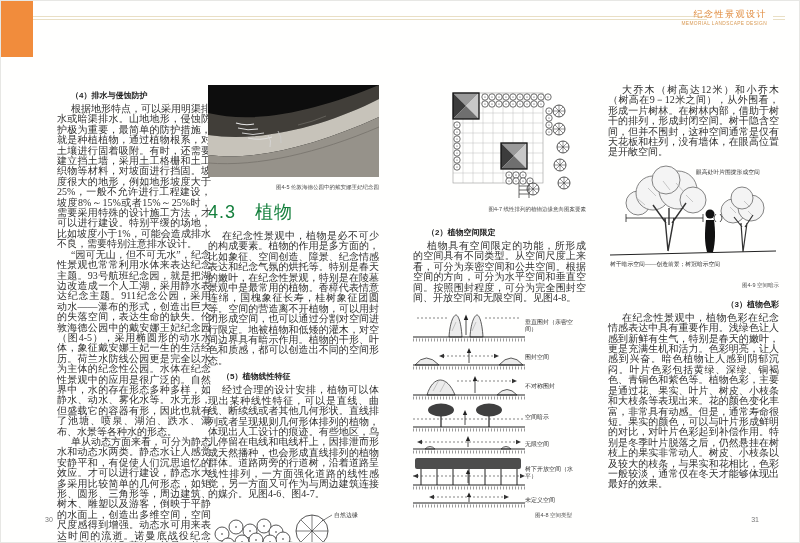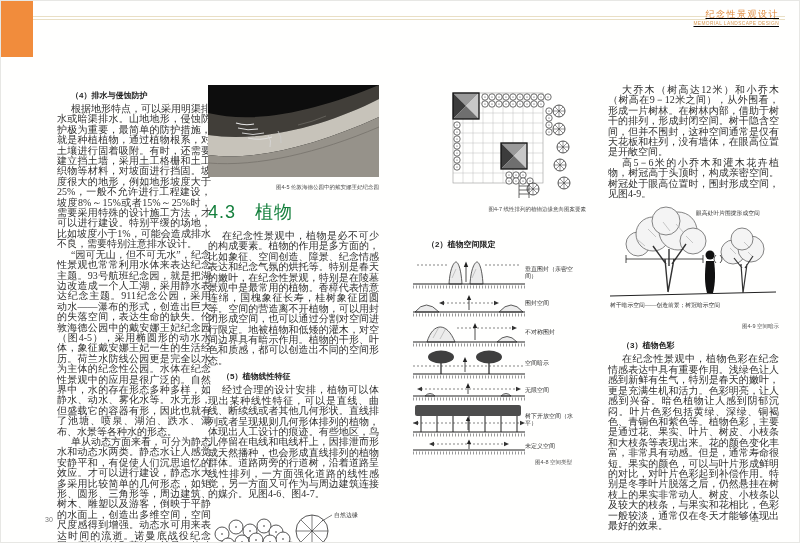--- a/index.html
+++ b/index.html
@@ -1,21 +1,21 @@
 <!DOCTYPE html>
 <html><head>
 <meta charset="utf-8">
 <style>
   html,body{margin:0;padding:0;background:#fff;}
   .sheet{position:relative;width:800px;height:543px;background:#fffffe;border:1px solid #e7e7e4;box-sizing:border-box;overflow:hidden;font-family:"Liberation Sans",sans-serif;}
   
   .corner-block{position:absolute;left:0;top:0;width:32px;height:56px;background:#f18c3c;}
   .head-rule{position:absolute;left:32px;right:92px;top:15px;height:2px;border-top:1px solid #e9dfc4;border-bottom:1px solid #e9dfc4;}
   .head-rule-stub{position:absolute;right:14px;width:12px;top:15px;height:2px;border-top:1px solid #e9dfc4;border-bottom:1px solid #e9dfc4;}
-  .head-title{position:absolute;top:8px;right:20px;text-align:right;text-decoration:underline;}
+  .head-title{position:absolute;top:8px;right:32px;text-align:right;}
   .t-cn{font-size:9px;color:#e08a3c;letter-spacing:1.5px;line-height:11px;}
   .t-en{font-size:4.8px;color:#d89a55;letter-spacing:0.4px;line-height:7px;}
   
   .col{position:absolute;top:84px;}
   #col1{left:56px;width:154px;}
   #col2{left:207px;width:171px;}
   #col3{left:412px;width:173px;}
   #col4{left:607px;width:171px;}
   p.body{font-family:"Liberation Serif",serif;font-size:10px;line-height:10.4px;color:#2e2e2e;text-align:justify;text-indent:14px;margin:0;}
   h2.section{font-size:18px;color:#15803d;margin:9px 0 7px 0;font-weight:normal;letter-spacing:1px;}
@@ -198,21 +198,22 @@
           <use href="#f47t" x="147" y="80"></use>
             <use href="#f47t" x="151" y="98"></use>
             <use href="#f47t" x="120" y="104"></use>
         </g>
         <g stroke="#444" stroke-width="0.8">
           <path d="M106,98V113M116,98V113M106,101H116M106,105H116M106,109H116"></path>
         </g>
       </svg>
       <figcaption class="cap-r">图4-7 线性排列的植物边缘意向图案要素</figcaption>
     </figure>
-    <h4 class="subhead" style="margin-top:26px;">（2）植物空间限定</h4>
+    <h4 class="subhead" style="margin-top:14px;">（2）植物空间限定</h4>
+    <p class="body">植物具有空间限定的功能，所形成的空间具有不同类型。从空间尺度上来看，可分为亲密空间和公共空间。根据空间的方向，可分为水平空间和垂直空间。按照围封程度，可分为完全围封空间、开放空间和无限空间。见图4-8。</p>
 
     <figure style="margin-top:6px;">
       <div class="f48row">
         <svg width="112" height="34" viewBox="0 0 112 34">
           <path d="M36,28 C37,12 41,6 43,6 C45,6 48,12 49,28 Z" fill="#ececec" stroke="#333" stroke-width="0.8"></path>
           <path d="M57,28 C58,12 62,6 64,6 C66,6 69,12 70,28 Z" fill="#ececec" stroke="#333" stroke-width="0.8"></path>
           <path d="M39,22l4,-9M59,22l4,-9" stroke="#999" stroke-width="0.5"></path>
           <line x1="4" y1="9" x2="34" y2="9" stroke="#333" stroke-width="0.6" stroke-dasharray="2 2"></line>
           <line x1="72" y1="9" x2="108" y2="9" stroke="#333" stroke-width="0.6" stroke-dasharray="2 2"></line>
           <line x1="53" y1="26" x2="53" y2="10" stroke="#222" stroke-width="0.8"></line>
@@ -305,21 +306,20 @@
           <line x1="0" y1="15" x2="112" y2="15" stroke="#999" stroke-width="3" stroke-dasharray="1 2"></line>
         </svg>
         <div class="f48label">未定义空间</div>
       </div>
       <figcaption class="cap-r" style="padding-right:14px;">图4-8 空间类型</figcaption>
     </figure>
   </div>
 
   <div class="col" id="col4">
     <p class="body">大乔木（树高达12米）和小乔木（树高在9－12米之间），从外围看，形成一片树林。在树林内部，借助于树干的排列，形成封闭空间。树干隐含空间，但并不围封，这种空间通常是仅有天花板和柱列，没有墙体，在眼高位置是开敞空间。</p>
-    <p class="body">高5－6米的小乔木和灌木花卉植物，树冠高于头顶时，构成亲密空间。树冠处于眼高位置时，围封形成空间，见图4-9。</p>
     <figure style="margin-top:5px;">
       <svg width="171" height="112" viewBox="0 0 171 112">
         <line x1="2" y1="92" x2="168" y2="88" stroke="#222" stroke-width="1"></line>
 
         <g fill="#f4f4f4" stroke="#666" stroke-width="0.8">
           <circle cx="30" cy="40" r="12"></circle>
             <circle cx="45" cy="30" r="17"></circle>
             <circle cx="70" cy="27" r="19"></circle>
           <circle cx="58" cy="17" r="14"></circle>
             <circle cx="85" cy="37" r="13"></circle>
@@ -349,19 +349,19 @@
 
         <g fill="#111">
           <circle cx="102" cy="51" r="4.5"></circle>
           <path d="M98,57 C96.5,70 96.5,80 99,89 L105,89 C107.5,79 107.5,68 106,57 Z"></path>
         </g>
         <text x="88" y="11" font-size="5.8" fill="#333">眼高处叶片围拢形成空间</text>
         <text x="2" y="103" font-size="5.8" fill="#333">树干暗示空间——创造前景；树冠暗示空间</text>
       </svg>
       <figcaption class="cap-r">图4-9 空间暗示</figcaption>
     </figure>
-    <h4 class="subhead" style="margin-top:10px;">（3）植物色彩</h4>
+    <h4 class="subhead" style="margin-top:10px;text-align:right;">（3）植物色彩</h4>
     <p class="body">在纪念性景观中，植物色彩在纪念情感表达中具有重要作用。浅绿色让人感到新鲜有生气，特别是春天的嫩叶，更是充满生机和活力。色彩明亮，让人感到兴奋。暗色植物让人感到阴郁沉闷。叶片色彩包括黄绿、深绿、铜褐色、青铜色和紫色等。植物色彩，主要是通过花、果实、叶片、树皮、小枝条和大枝条等表现出来。花的颜色变化丰富，非常具有动感。但是，通常寿命很短。果实的颜色，可以与叶片形成鲜明的对比，对叶片色彩起到补偿作用。特别是冬季叶片脱落之后，仍然悬挂在树枝上的果实非常动人。树皮、小枝条以及较大的枝条，与果实和花相比，色彩一般较淡，通常仅在冬天才能够体现出最好的效果。</p>
   </div>
 
   <div class="pagenum pn-l">30</div>
   <div class="pagenum pn-r">31</div>
 </div>
 
 </body></html>

